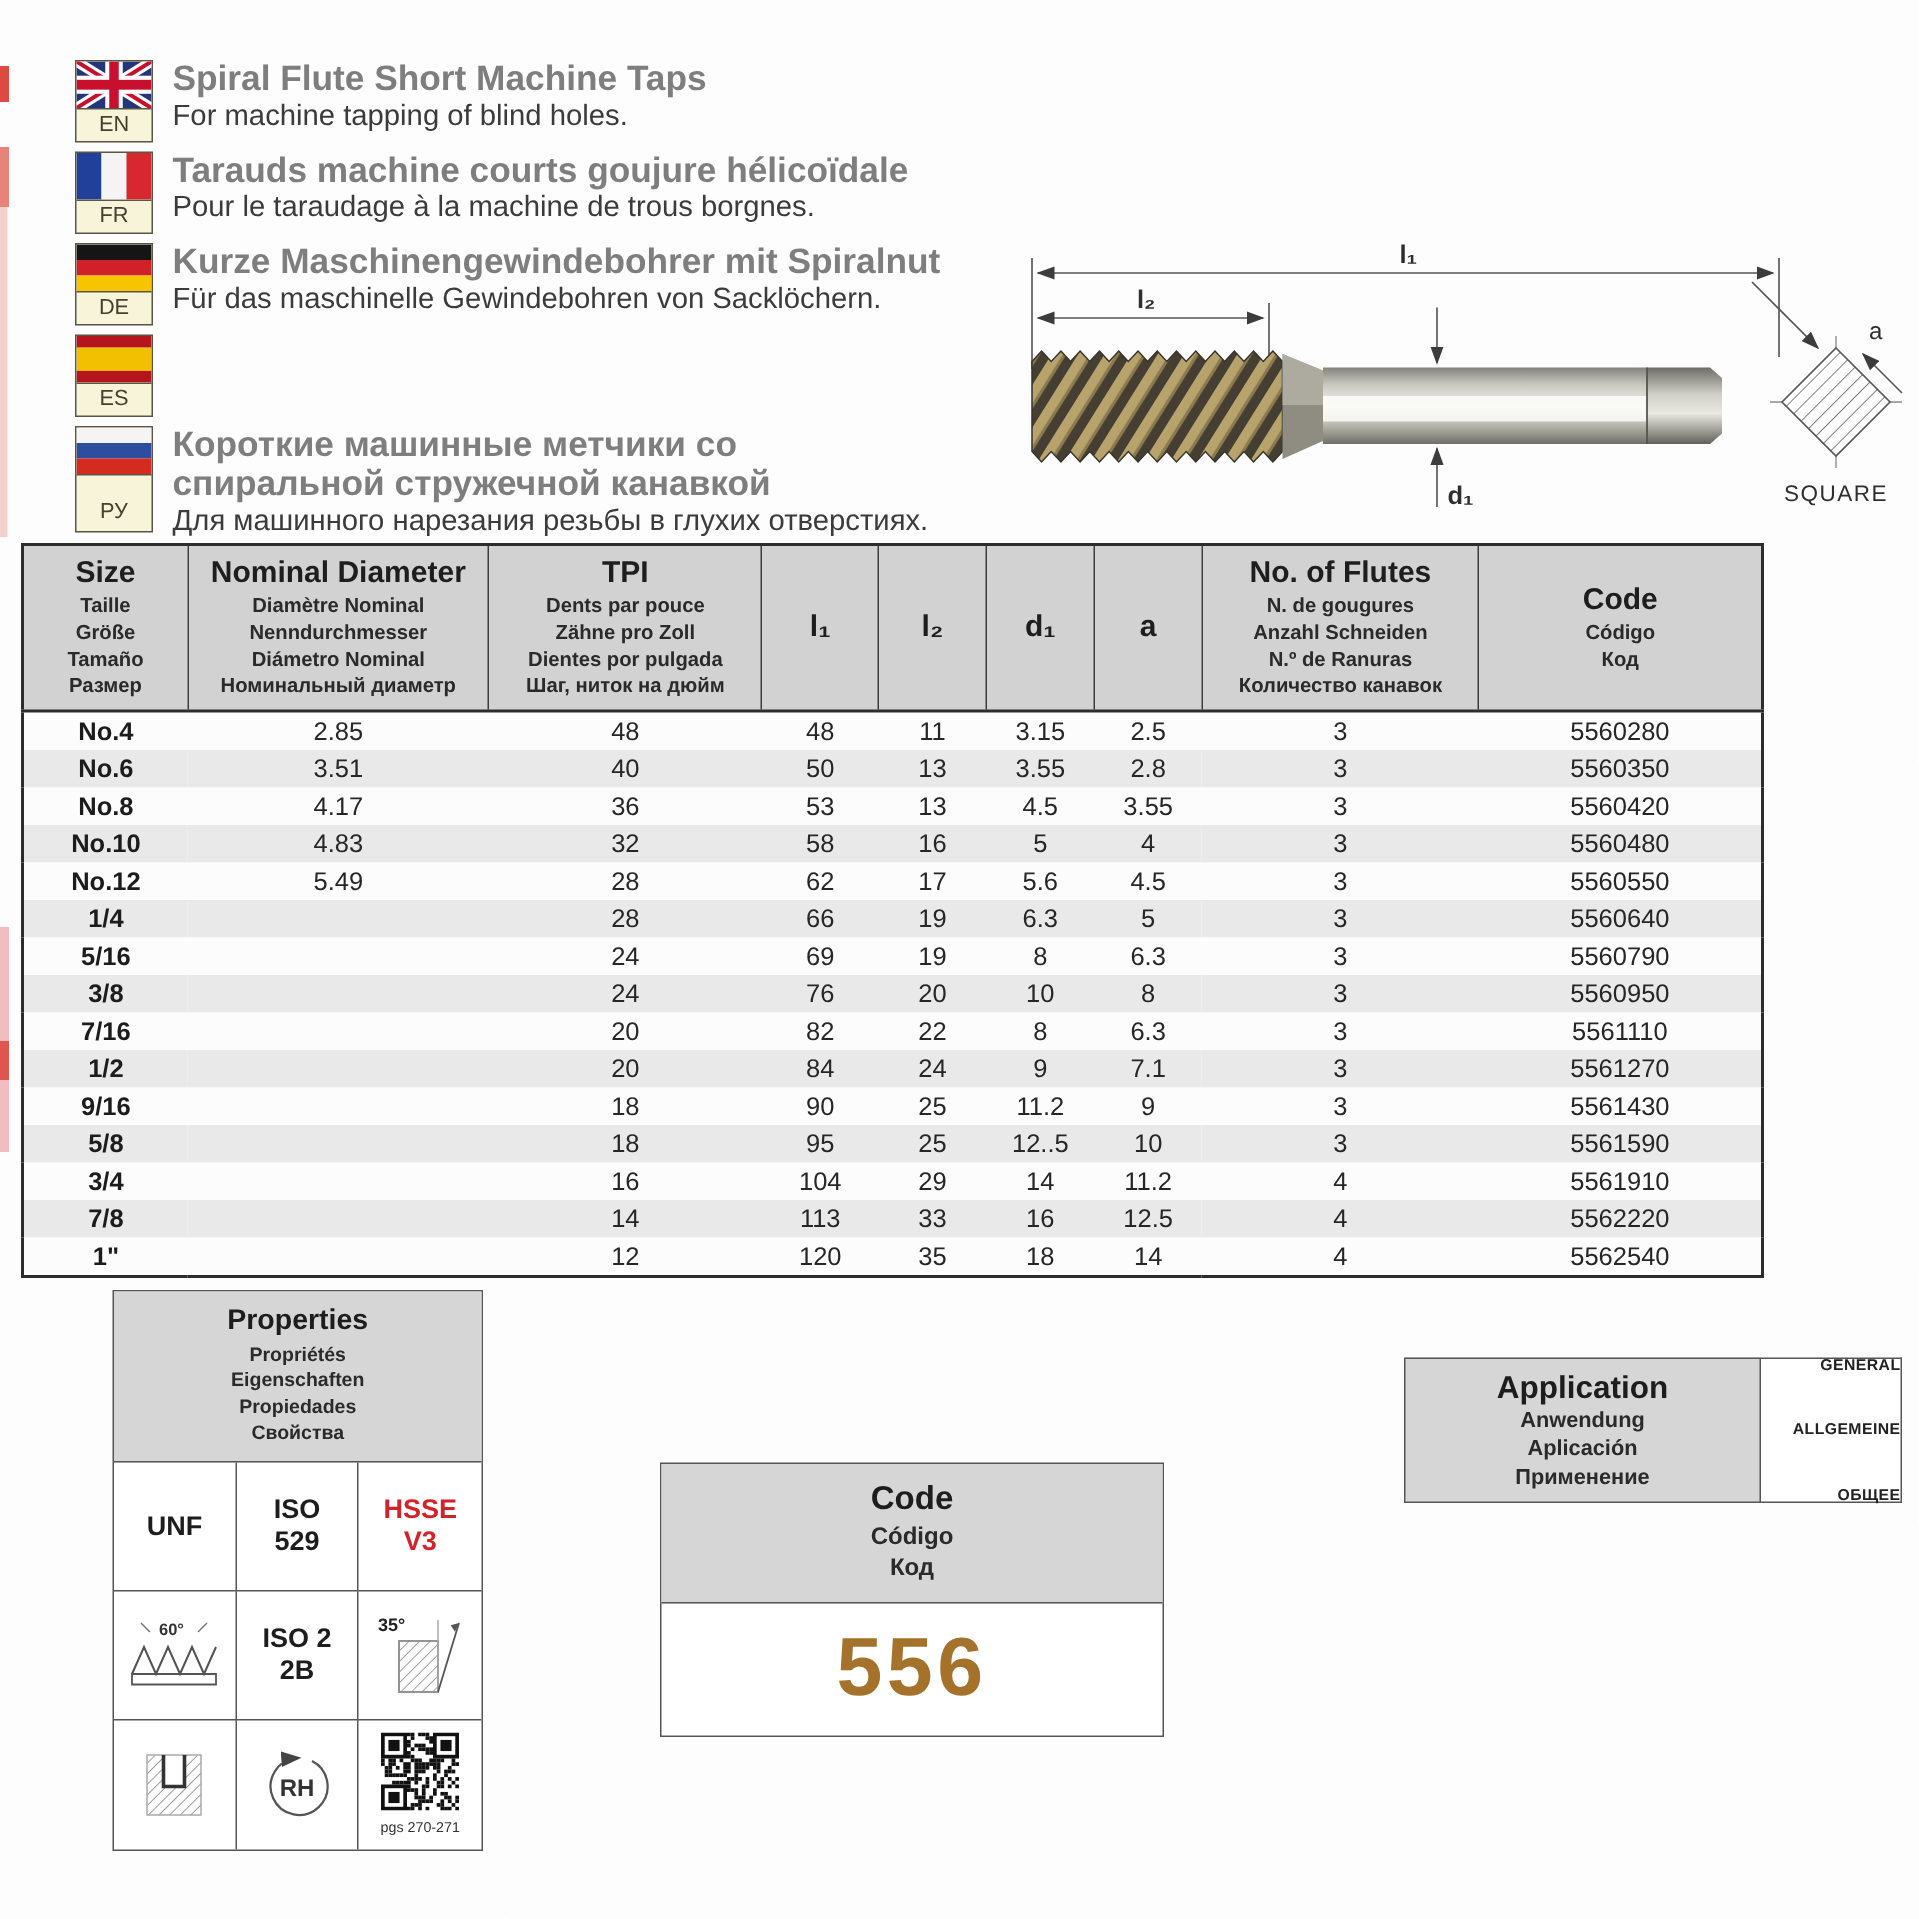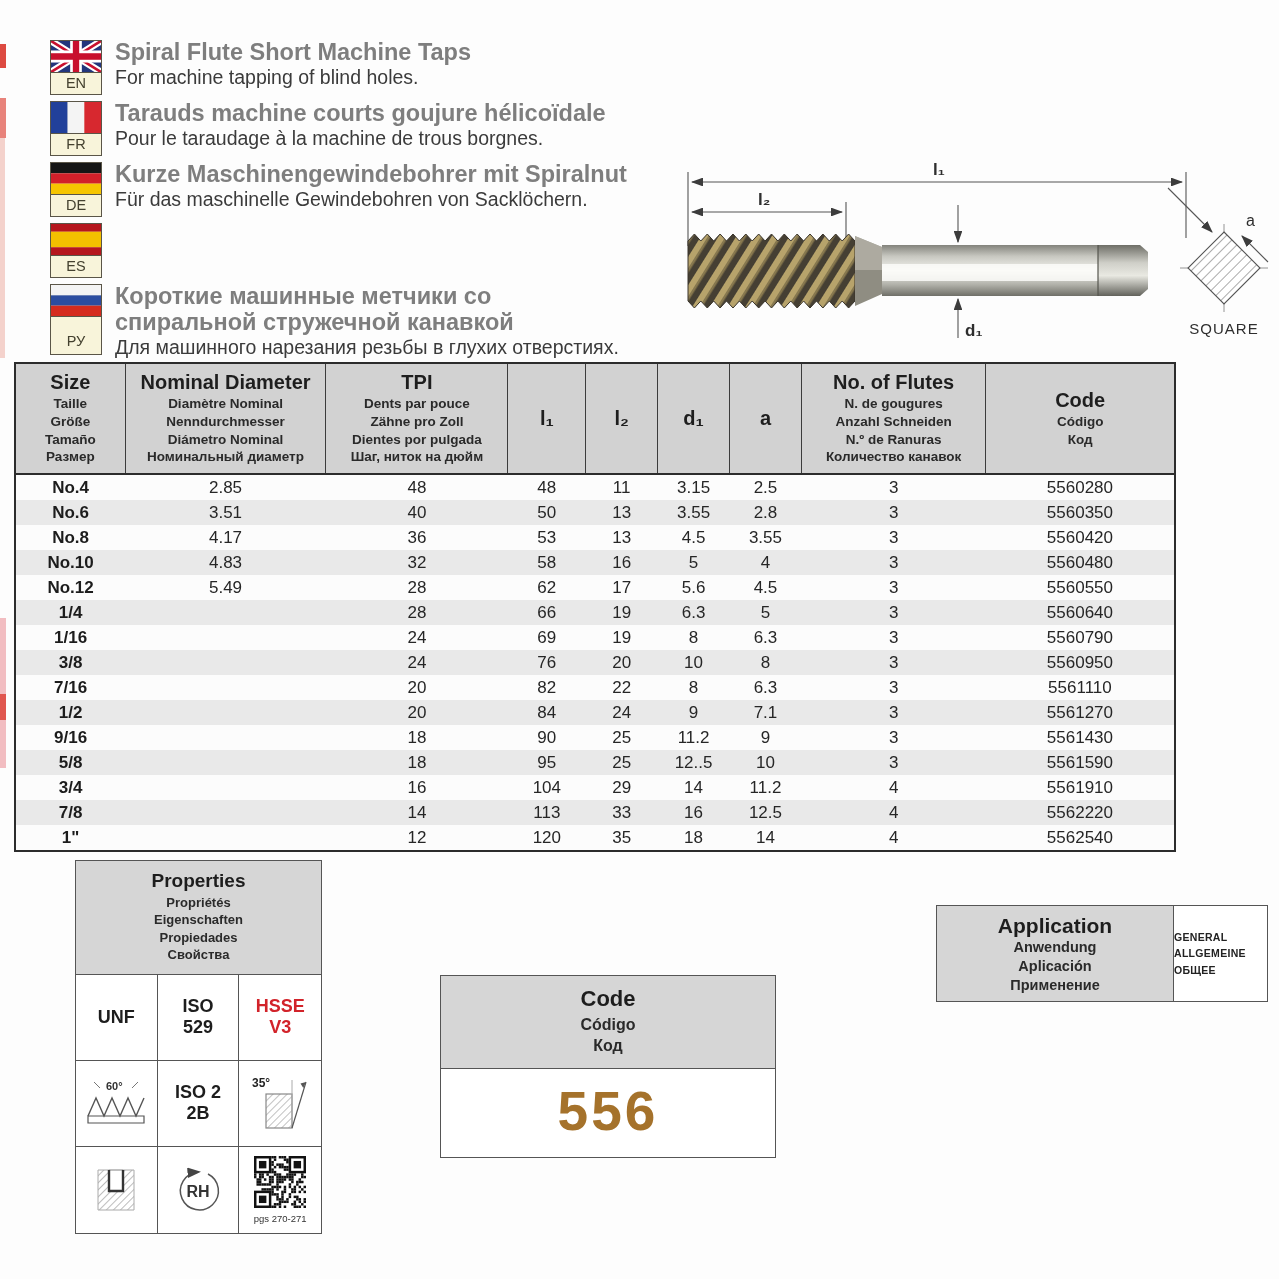--- a/index.html
+++ b/index.html
@@ -60,21 +60,21 @@
   .codebox{position:absolute;left:440px;top:975px;width:336px;border:1.6px solid #555;background:#fff;}
   .codebox-head{background:#d6d6d6;border-bottom:1.6px solid #555;text-align:center;padding:9px 0 11px;}
   .codebox-head .box-h-main{font-size:22px;}
   .codebox-head .box-h-sub{font-size:16px;}
   .codebox-val{text-align:center;padding:12px 0 16px;font-size:55px;font-weight:bold;letter-spacing:3px;line-height:1.1;}
 
   .appbox{position:absolute;left:936px;top:905px;display:flex;}
   .app-main{width:238px;height:97px;background:#d6d6d6;border:1.6px solid #555;display:flex;flex-direction:column;justify-content:center;text-align:center;}
   .app-main .box-h-main{font-size:21px;line-height:1.2;}
   .app-main .box-h-sub{font-size:14.5px;line-height:1.3;}
-  .app-tag{width:94px;height:97px;background:#fff;border:1.6px solid #555;border-left:none;display:flex;flex-direction:column;justify-content:center;text-align:left;}
+  .app-tag{width:94px;height:97px;background:#fff;border:1.6px solid #555;border-left:none;display:flex;flex-direction:column;justify-content:center;text-align:right;gap:27px;}
   .app-tag-line{font-size:10.5px;font-weight:bold;letter-spacing:.3px;color:#222;line-height:1.55;}
 </style>
 </head>
 <body>
 
 <div class="page">
 
   <div>
     <div class="edge e1"></div>
     <div class="edge e2"></div>
@@ -356,21 +356,21 @@
             <td></td>
             <td>28</td>
             <td>66</td>
             <td>19</td>
             <td>6.3</td>
             <td>5</td>
             <td>3</td>
             <td>5560640</td>
           </tr>
           <tr>
-            <td class="c-size">1/16</td>
+            <td class="c-size">5/16</td>
             <td></td>
             <td>24</td>
             <td>69</td>
             <td>19</td>
             <td>8</td>
             <td>6.3</td>
             <td>3</td>
             <td>5560790</td>
           </tr>
           <tr>

